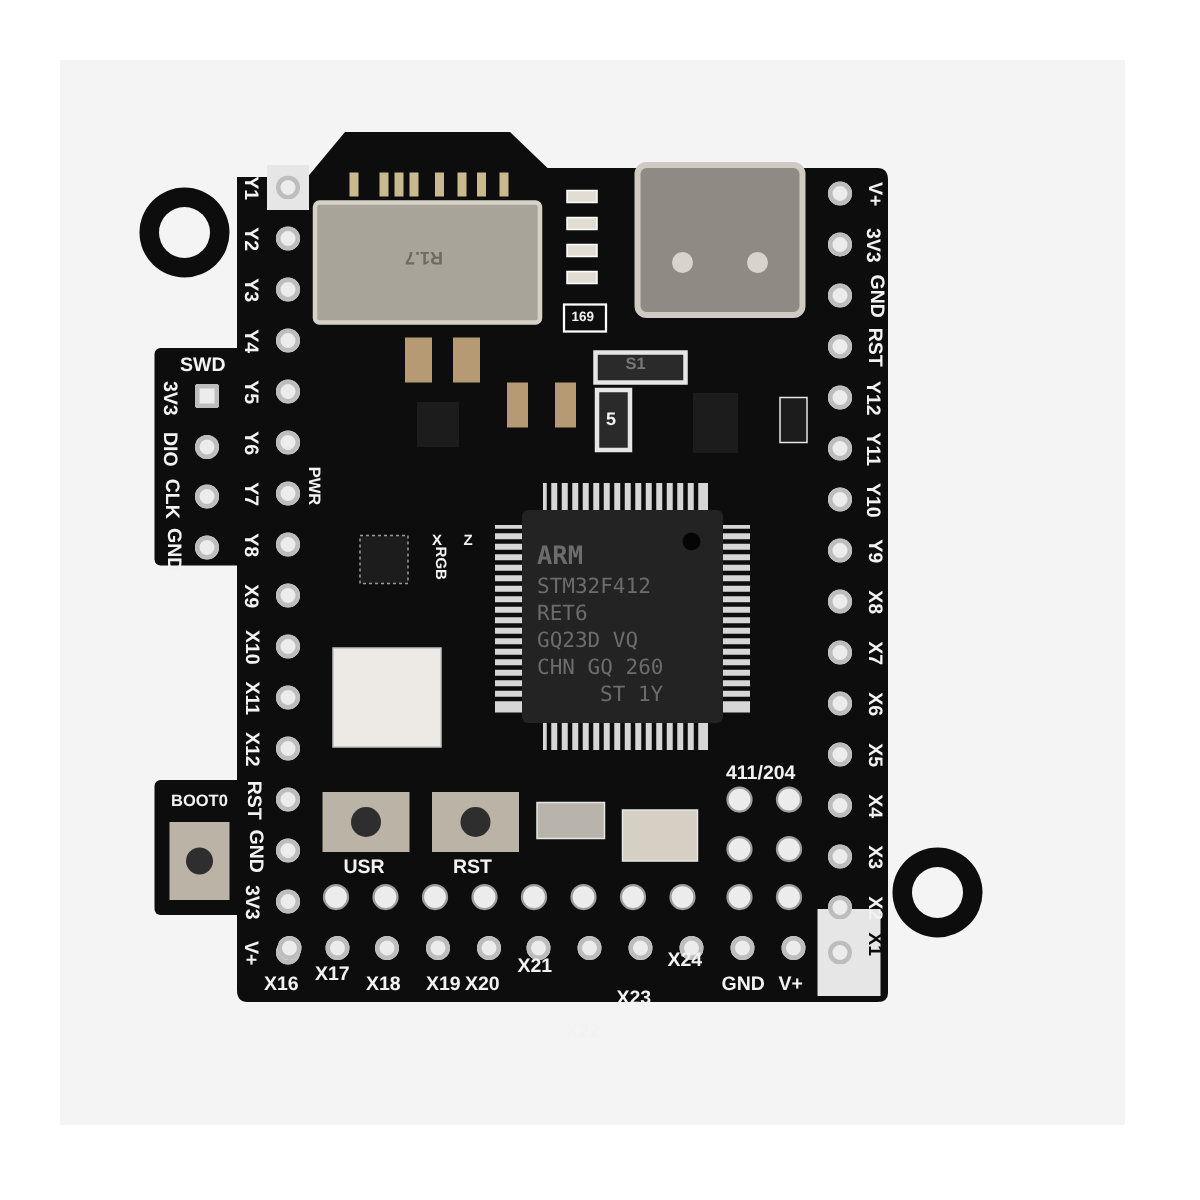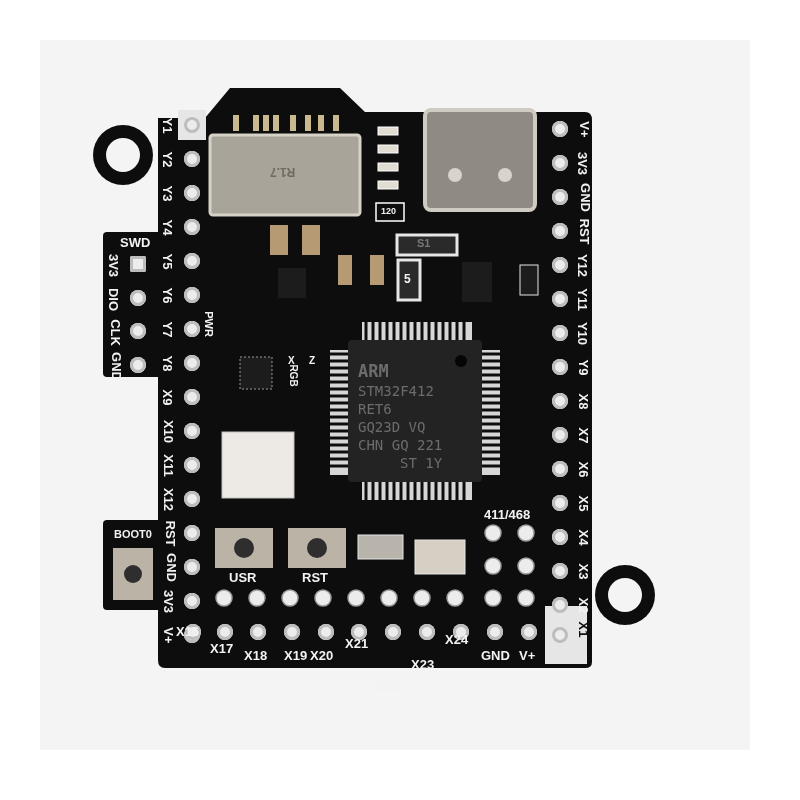--- a/index.html
+++ b/index.html
@@ -199,21 +199,21 @@
   <div class="hole" style="left:250px;top:624px"></div>
   <div class="hole" style="left:284px;top:624px"></div>
   <div class="hole" style="left:318px;top:624px"></div>
   <div class="hole" style="left:351px;top:624px"></div>
   <div class="hole" style="left:385px;top:624px"></div>
   <div class="hole" style="left:419px;top:624px"></div>
   <div class="hole" style="left:453px;top:624px"></div>
   <div class="hole" style="left:487px;top:624px"></div>
   <div class="hole" style="left:521px;top:624px"></div>
 
-  <span class="lbl" style="left:176px;top:624px">X16</span>
+  <span class="lbl" style="left:176px;top:648px">X16</span>
   <span class="lbl" style="left:210px;top:641px">X17</span>
   <span class="lbl" style="left:244px;top:648px">X18</span>
   <span class="lbl" style="left:284px;top:648px">X19</span>
   <span class="lbl" style="left:310px;top:648px">X20</span>
   <span class="lbl" style="left:345px;top:636px">X21</span>
   <span class="lbl" style="left:377px;top:679px">X22</span>
   <span class="lbl" style="left:411px;top:657px">X23</span>
   <span class="lbl" style="left:445px;top:632px">X24</span>
   <span class="lbl" style="left:481px;top:648px">GND</span>
   <span class="lbl" style="left:519px;top:648px">V+</span>
@@ -229,28 +229,28 @@
   <span class="lbl rot" style="left:102px;top:292px">DIO</span>
   <span class="lbl rot" style="left:102px;top:325px">CLK</span>
   <span class="lbl rot" style="left:102px;top:359px">GND</span>
 </div>
 
 <div>
   <span class="chiptxt" style="left:358px;top:362px;font-size:17px;font-weight:bold">ARM</span>
   <span class="chiptxt" style="left:358px;top:382px">STM32F412</span>
   <span class="chiptxt" style="left:358px;top:400px">RET6</span>
   <span class="chiptxt" style="left:358px;top:418px">GQ23D VQ</span>
-  <span class="chiptxt" style="left:358px;top:436px">CHN GQ 221</span>
+  <span class="chiptxt" style="left:358px;top:436px">CHN GQ 260</span>
   <span class="chiptxt" style="left:400px;top:454px">ST  1Y</span>
 </div>
 
 <span class="lbl" style="left:270px;top:165px;color:#6e6a63;font-size:12px;transform:rotate(180deg)">R1.7</span>
 <span class="lbl" style="left:114px;top:528px;font-size:11px">BOOT0</span>
 <span class="lbl" style="left:229px;top:570px">USR</span>
 <span class="lbl" style="left:302px;top:570px">RST</span>
 <span class="lbl rot" style="left:196px;top:318px;font-size:11px">PWR</span>
 <span class="lbl rot" style="left:282px;top:370px;font-size:10px">RGB</span>
 <span class="lbl" style="left:288px;top:355px;font-size:10px">X</span>
 <span class="lbl" style="left:309px;top:355px;font-size:10px">Z</span>
-<span class="lbl" style="left:484px;top:507px">411/468</span>
+<span class="lbl" style="left:484px;top:507px">411/204</span>
 <span class="lbl" style="left:417px;top:237px;color:#777;font-size:11px">S1</span>
 <span class="lbl" style="left:404px;top:272px;font-size:12px">5</span>
-<span class="lbl" style="left:381px;top:206px;font-size:9px">120</span>
+<span class="lbl" style="left:381px;top:206px;font-size:9px">169</span>
 
 </body></html>

